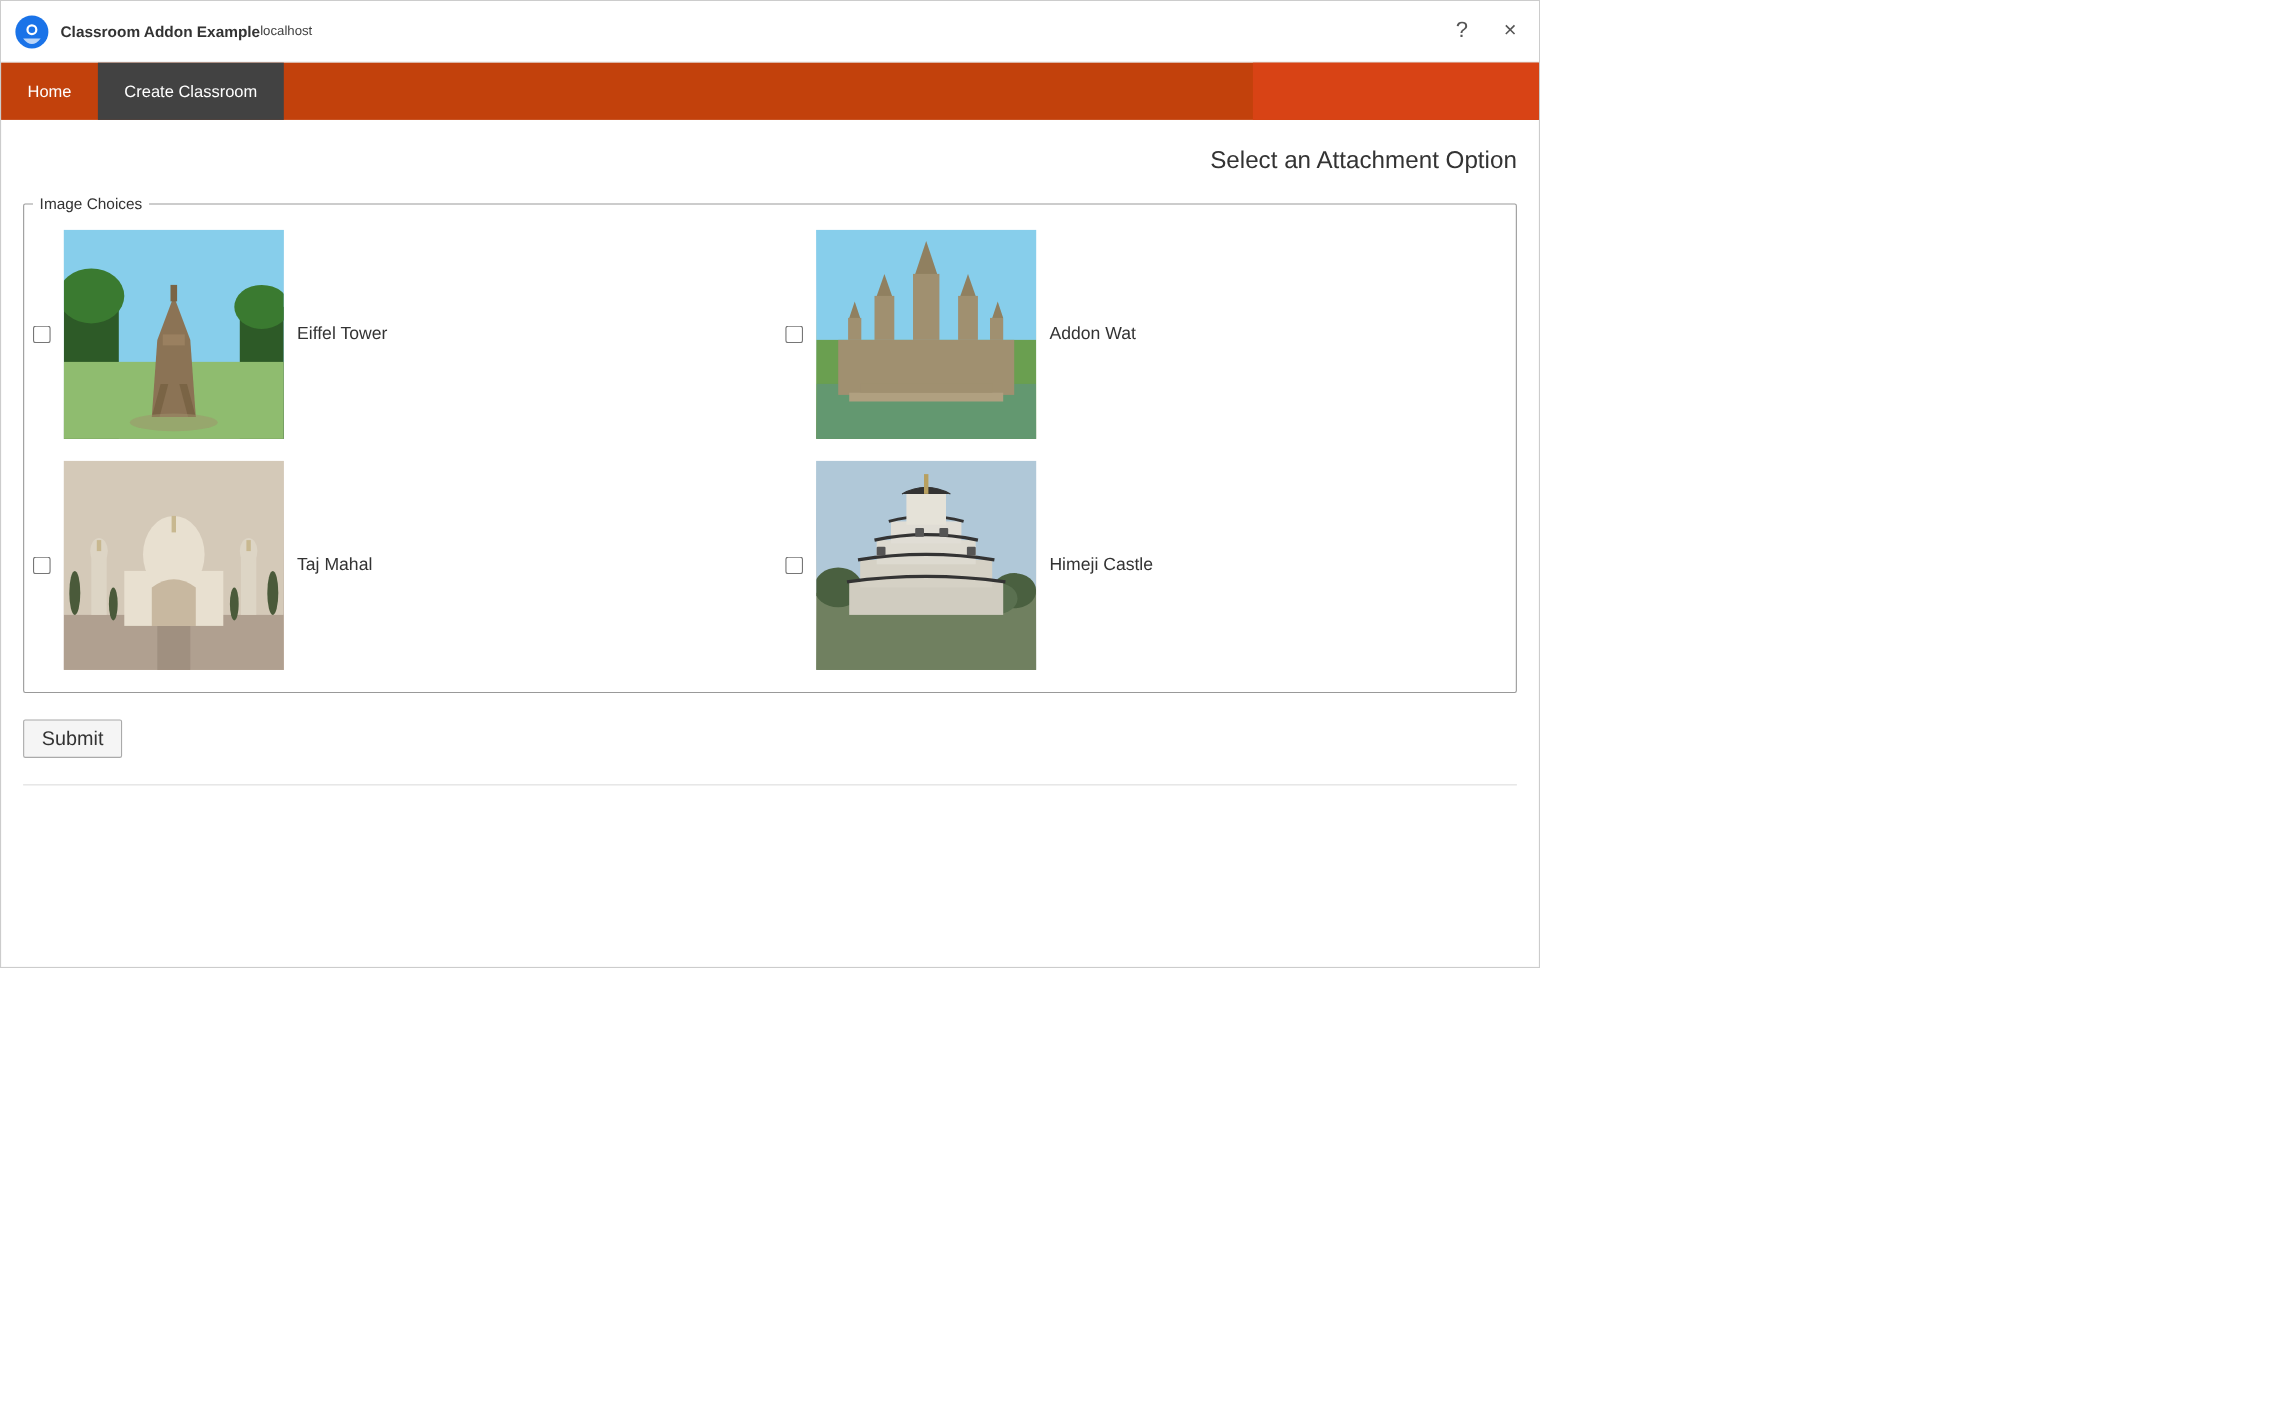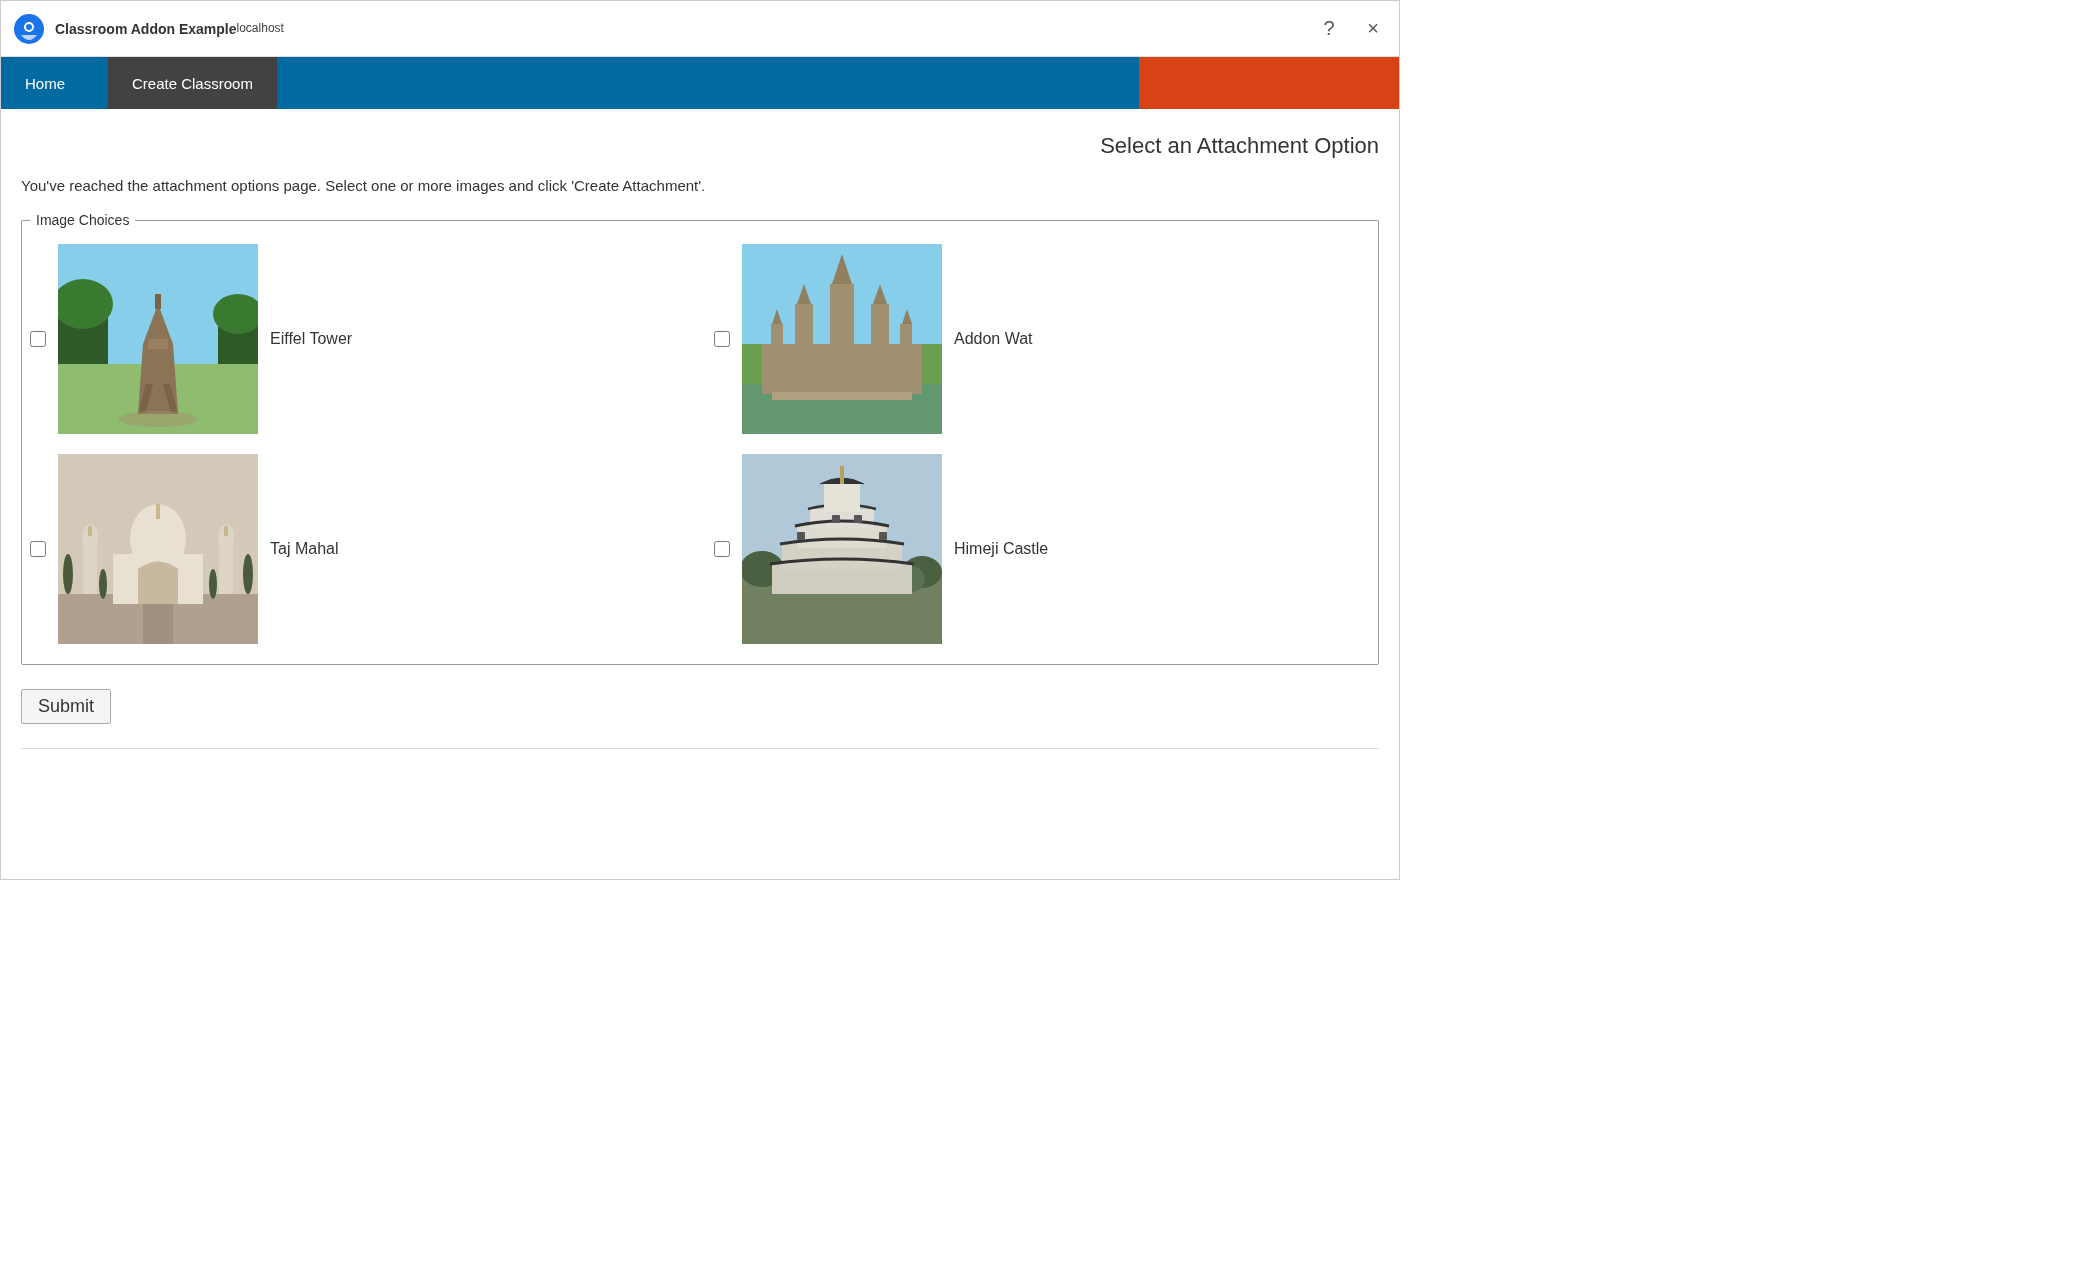--- a/index.html
+++ b/index.html
@@ -60,23 +60,22 @@
       justify-content: center;
       width: 28px;
       height: 28px;
       border-radius: 50%;
     }
 
     
     .nav-bar {
       display: flex;
       align-items: stretch;
-      background: #0369a1;
+      background: #c2410c;
       height: 52px;
-      gap: 19px;
     }
     .nav-item {
       display: flex;
       align-items: center;
       padding: 0 24px;
       color: #fff;
       font-size: 15px;
       cursor: pointer;
       text-decoration: none;
       border: none;
@@ -227,21 +226,20 @@
   </a>
   <a class="nav-item active" href="#">
     <span>Create Classroom</span>
   </a>
   <div class="nav-spacer"></div>
   <div class="nav-accent"></div>
 </nav>
 
 <div class="page-content">
   <h2 class="page-heading">Select an Attachment Option</h2>
-  <p class="page-description">You've reached the attachment options page. Select one or more images and click 'Create Attachment'.</p>
 
   <fieldset class="image-choices-fieldset">
     <legend class="image-choices-legend">Image Choices</legend>
     <div class="image-grid">
 
       <div class="image-item">
         <input type="checkbox" id="chk-eiffel" style="">
         <div class="landmark-image img-eiffel">
           <svg width="200" height="190" viewBox="0 0 200 190" xmlns="http://www.w3.org/2000/svg">
 

